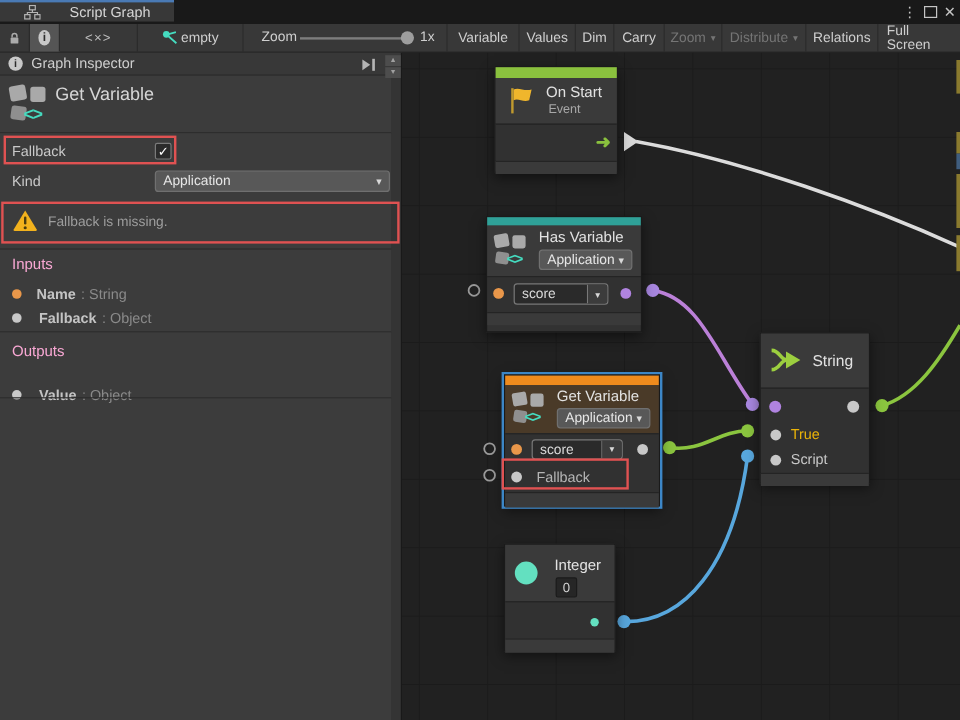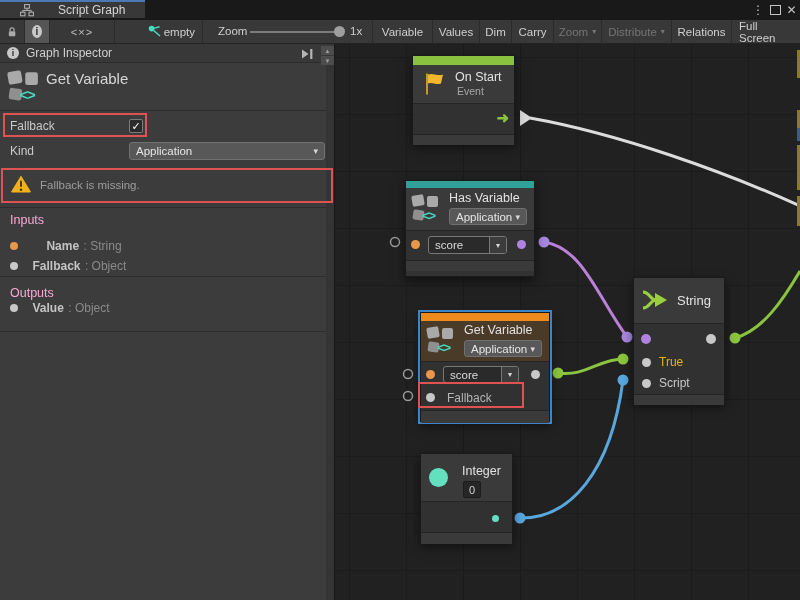--- a/index.html
+++ b/index.html
@@ -85,21 +85,21 @@
   <div class="tbtn" style="left:0;width:25px">
     <svg width="13" height="14" viewBox="0 0 13 14">
       <path d="M4 6 V4.2 a2.6 2.6 0 0 1 5.2 0 V6" stroke="#ababab" stroke-width="1.6" fill="none"></path>
       <rect x="2.4" y="6" width="8.4" height="6.6" rx="1" fill="#ababab"></rect>
     </svg>
   </div>
   <div class="tbtn" style="left:25px;width:25px;background:#555">
     <span class="info-circle">i</span>
   </div>
   <div class="tbtn" style="left:50px;width:65px;font-size:11px;color:#c0c0c0;letter-spacing:1px">&lt;×&gt;</div>
-  <div class="tbtn" style="left:115px;width:88px;justify-content:flex-end;gap:2px">
+  <div class="tbtn" style="left:115px;width:88px;justify-content:center;gap:2px">
     <svg width="14" height="13" viewBox="0 0 14 13">
       <circle cx="3.6" cy="3.6" r="2.8" fill="#45dcc0"></circle>
       <path d="M5.4 5.2 L12 11 M5.6 3.4 L11.6 1.8" stroke="#45dcc0" stroke-width="1.5" fill="none"></path>
     </svg>
     <span style="color:#cfcfcf">empty</span>
   </div>
   <div class="abs" style="left:218px;top:5px;font-size:11.5px;color:#cfcfcf">Zoom</div>
   <div class="abs" style="left:250px;top:11px;width:88px;height:2px;background:#7d7d7d"></div>
   <div class="abs" style="left:334px;top:6px;width:11px;height:11px;border-radius:50%;background:#9e9e9e"></div>
   <div class="abs" style="left:350px;top:5px;font-size:11.5px;color:#cfcfcf">1x</div>
@@ -159,32 +159,32 @@
     <rect x="10" y="6.5" width="2" height="6.5" rx="1" fill="#4a3c0e"></rect>
     <circle cx="11" cy="15.8" r="1.3" fill="#4a3c0e"></circle>
   </svg>
   <div class="abs" style="left:40px;top:135px;font-size:11.5px;color:#9d9d9d">Fallback is missing.</div>
   <div class="redrect" style="left:1px;top:124px;width:332px;height:35px"></div>
   <div class="divider" style="top:163px"></div>
 
   <div class="abs sechead" style="left:10px;top:169px">Inputs</div>
   <div class="abs" style="left:10px;top:192px">
     <span class="pdot" style="background:#e9974a"></span>
-    <span class="pname" style="margin-left:24px">Name</span>
+    <span class="pname" style="margin-left:8px">Name</span>
     <span class="ptype">: String</span>
   </div>
   <div class="abs" style="left:10px;top:212px">
     <span class="pdot" style="background:#c8c8c8"></span>
     <span class="pname" style="margin-left:10px">Fallback</span>
     <span class="ptype">: Object</span>
   </div>
   <div class="divider" style="top:232px"></div>
 
   <div class="abs sechead" style="left:10px;top:242px">Outputs</div>
-  <div class="abs" style="left:10px;top:254px">
+  <div class="abs" style="left:10px;top:276px">
     <span class="pdot" style="background:#c8c8c8"></span>
     <span class="pname" style="margin-left:10px">Value</span>
     <span class="ptype">: Object</span>
   </div>
   <div class="divider" style="top:287px"></div>
 </div>
 
 <div class="abs canvas">
 
   <svg class="abs" style="left:0;top:0" width="465" height="556" viewBox="0 0 465 556">

